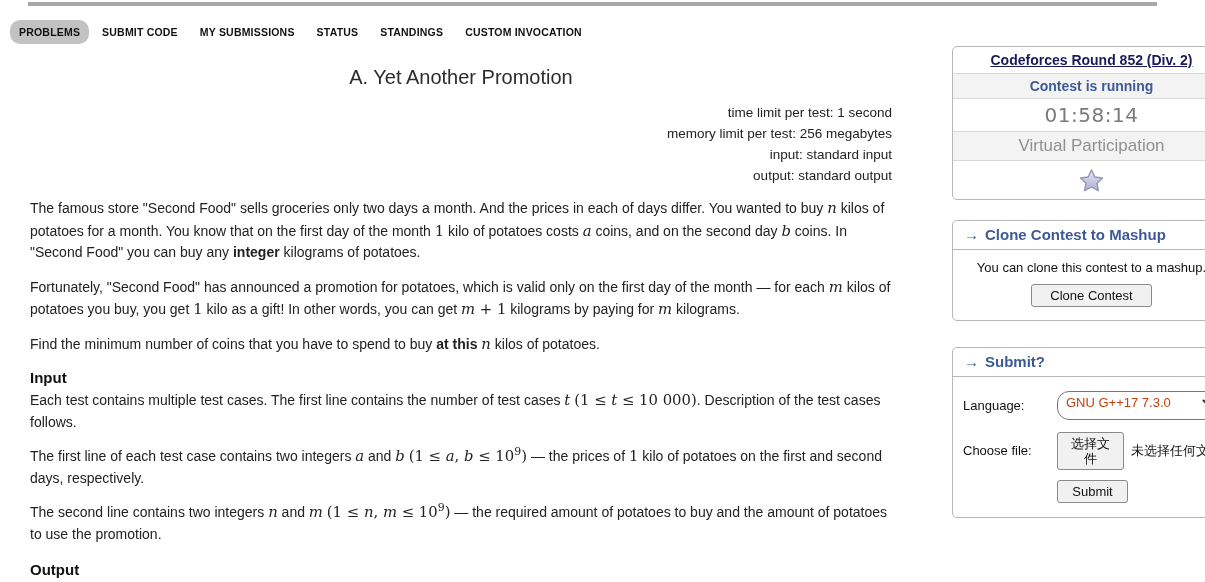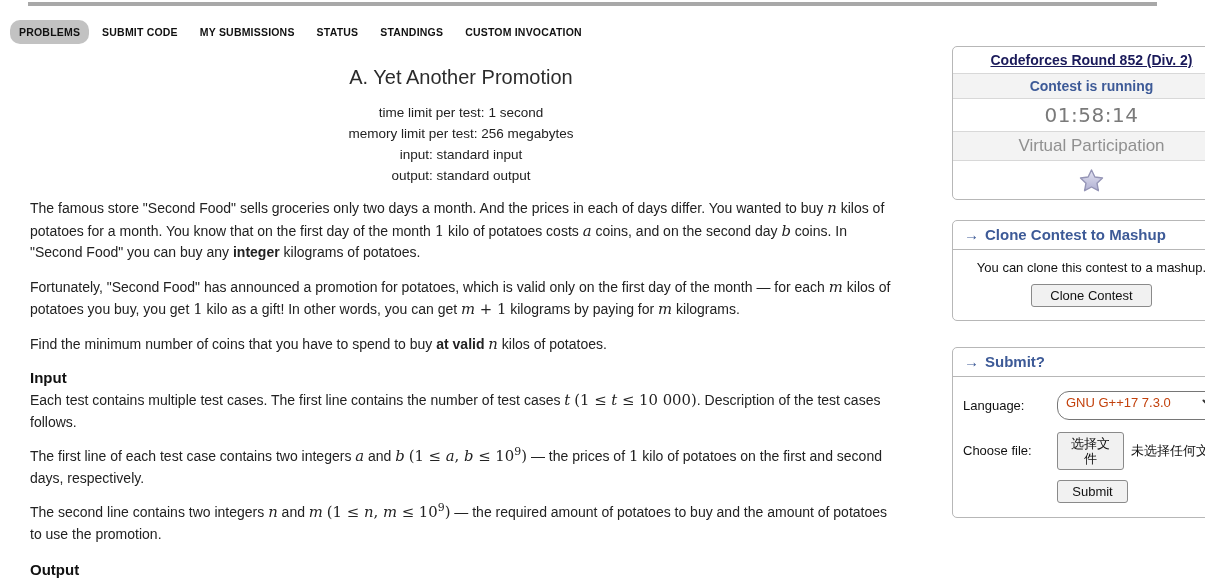--- a/index.html
+++ b/index.html
@@ -20,21 +20,21 @@
   .tabs { position: absolute; left: 10px; top: 20px; display: flex; align-items: center; gap: 4px; }
   .tab {
     font-size: 10.5px; font-weight: bold; letter-spacing: .2px; color: #111;
     padding: 6px 9px; border-radius: 10px; white-space: nowrap; cursor: pointer;
   }
   .tab.active { background: #c2c2c2; }
 
   
   .main { position: absolute; left: 30px; top: 56px; width: 862px; }
   .problem-title { text-align: center; font-size: 20px; font-weight: 400; color: #2b2b2b; margin: 10px 0 13px 0; }
-  .limits { text-align: center; font-size: 13.5px; line-height: 21px; color: #222; }
+  .limits { text-align: right; font-size: 13.5px; line-height: 21px; color: #222; }
   .st-p { font-size: 14px; line-height: 21.5px; margin: 12px 0; color: #222; }
   .section-title { font-size: 15px; font-weight: bold; color: #111; margin: 14px 0 2px 0; }
   .section-title.out { margin-top: 16px; }
 
   .seg-bold { font-weight: bold; }
   .seg-mvar { font-family: "DejaVu Serif", serif; font-style: italic; font-size: 1.06em; }
   .seg-math { font-family: "DejaVu Serif", serif; font-size: 1.06em; }
   .seg-msup { font-family: "DejaVu Serif", serif; font-size: 0.78em; vertical-align: super; line-height: 0; }
 
   
@@ -111,21 +111,21 @@
       <span>standard input</span>
     </div>
     <div>
       <span>output:</span>
       <span>standard output</span>
     </div>
   </div>
 
   <p class="st-p" style="margin-top:11px;"><span>The famous store "Second Food" sells groceries only two days a month. And the prices in each of days differ. You wanted to buy </span><span class="seg-mvar">n</span><span> kilos of potatoes for a month. You know that on the first day of the month </span><span class="seg-math">1</span><span> kilo of potatoes costs </span><span class="seg-mvar">a</span><span> coins, and on the second day </span><span class="seg-mvar">b</span><span> coins. In "Second Food" you can buy any </span><span class="seg-bold">integer</span><span> kilograms of potatoes.</span></p>
   <p class="st-p"><span>Fortunately, "Second Food" has announced a promotion for potatoes, which is valid only on the first day of the month — for each </span><span class="seg-mvar">m</span><span> kilos of potatoes you buy, you get </span><span class="seg-math">1</span><span> kilo as a gift! In other words, you can get </span><span class="seg-mvar">m</span><span class="seg-math"> + 1</span><span> kilograms by paying for </span><span class="seg-mvar">m</span><span> kilograms.</span></p>
-  <p class="st-p"><span>Find the minimum number of coins that you have to spend to buy </span><span class="seg-bold">at valid</span><span> </span><span class="seg-mvar">n</span><span> kilos of potatoes.</span></p>
+  <p class="st-p"><span>Find the minimum number of coins that you have to spend to buy </span><span class="seg-bold">at this</span><span> </span><span class="seg-mvar">n</span><span> kilos of potatoes.</span></p>
 
   <div class="section-title">Input</div>
   <p class="st-p" style="margin-top:3px;"><span>Each test contains multiple test cases. The first line contains the number of test cases </span><span class="seg-mvar">t</span><span> </span><span class="seg-math">(1 ≤ </span><span class="seg-mvar">t</span><span class="seg-math"> ≤ 10 000)</span><span>. Description of the test cases follows.</span></p>
   <p class="st-p"><span>The first line of each test case contains two integers </span><span class="seg-mvar">a</span><span> and </span><span class="seg-mvar">b</span><span> </span><span class="seg-math">(1 ≤ </span><span class="seg-mvar">a</span><span class="seg-math">, </span><span class="seg-mvar">b</span><span class="seg-math"> ≤ 10</span><span class="seg-msup">9</span><span class="seg-math">)</span><span> — the prices of </span><span class="seg-math">1</span><span> kilo of potatoes on the first and second days, respectively.</span></p>
   <p class="st-p"><span>The second line contains two integers </span><span class="seg-mvar">n</span><span> and </span><span class="seg-mvar">m</span><span> </span><span class="seg-math">(1 ≤ </span><span class="seg-mvar">n</span><span class="seg-math">, </span><span class="seg-mvar">m</span><span class="seg-math"> ≤ 10</span><span class="seg-msup">9</span><span class="seg-math">)</span><span> — the required amount of potatoes to buy and the amount of potatoes to use the promotion.</span></p>
 
   <div class="section-title out">Output</div>
   <p class="st-p" style="margin-top:3px;"></p>
 </main>
 

